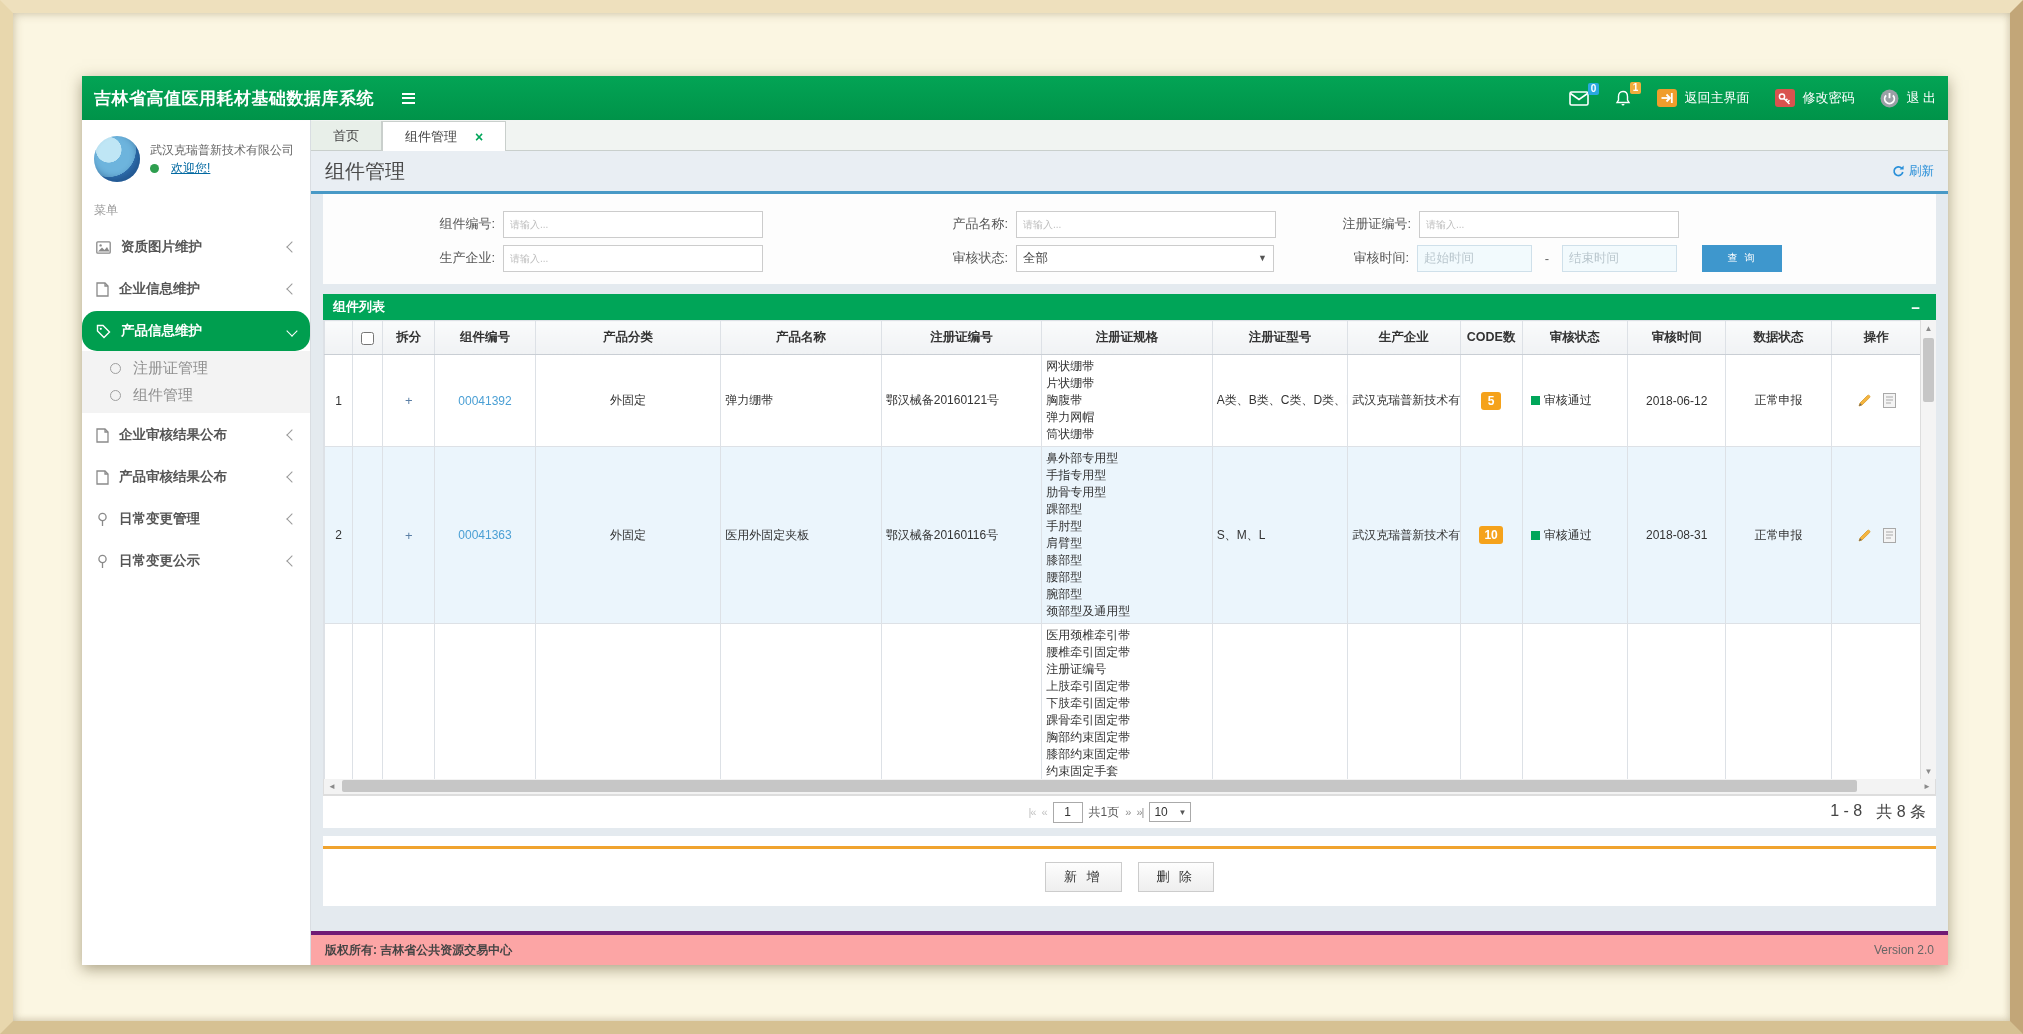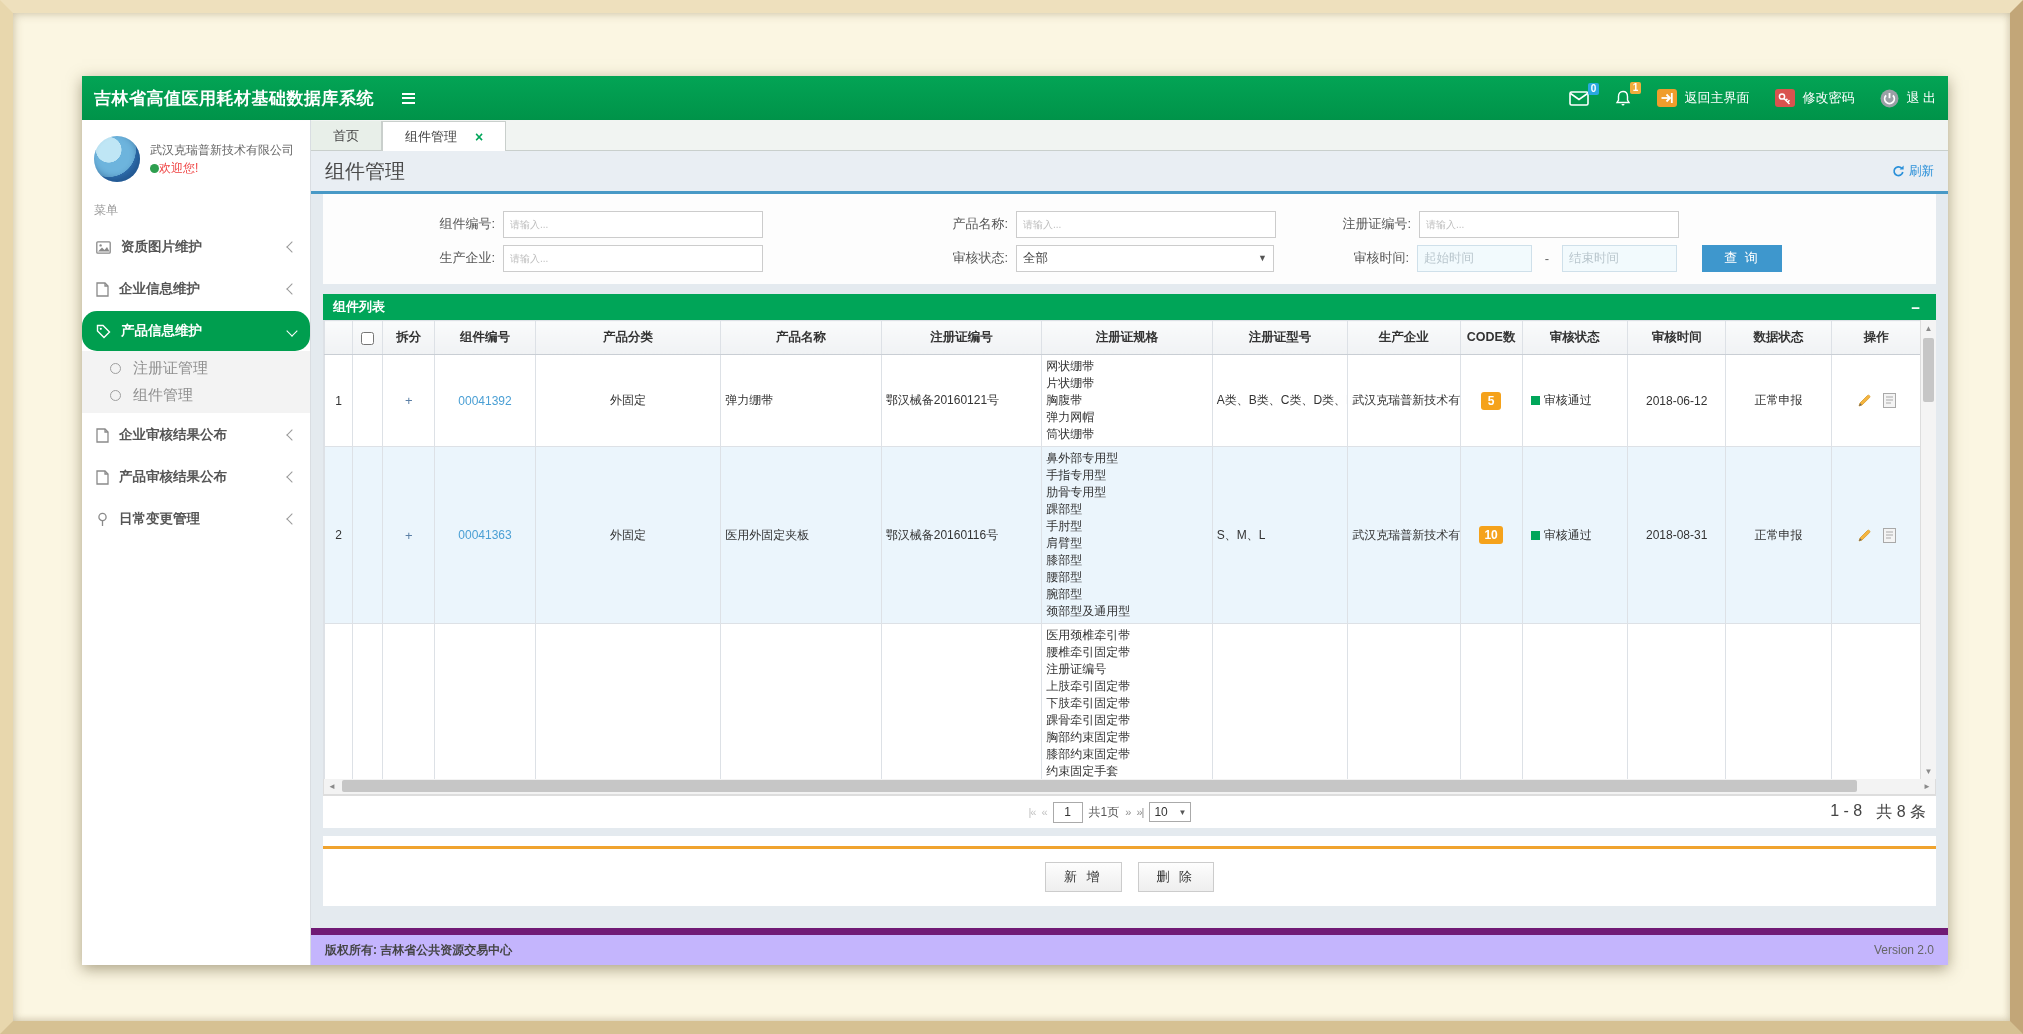--- a/index.html
+++ b/index.html
@@ -26,21 +26,21 @@
   .tb-btn{display:inline-flex;align-items:center;gap:7px;cursor:pointer;white-space:nowrap;}
 
   
   .main-split{display:flex;flex:1 1 auto;min-height:0;}
   .sidebar{width:228px;flex:0 0 228px;background:#fff;border-right:1px solid #d9dde2;display:flex;flex-direction:column;}
   .usercard{display:flex;align-items:center;gap:10px;padding:16px 10px 10px 12px;}
   .avatar{width:46px;height:46px;border-radius:50%;flex:0 0 46px;
     background:radial-gradient(circle at 32% 30%,#bfe6f5 0 28%,#6db4dd 29% 60%,#2f6fae 61% 100%);
     box-shadow:inset -3px -4px 6px rgba(20,60,110,.45);}
   .uc-text{font-size:12px;color:#666;line-height:18px;}
-  .uc-welcome{display:flex;align-items:center;gap:0;color:#ef4444;}
+  .uc-welcome{display:flex;align-items:center;gap:12px;color:#0369a1;text-decoration:underline;}
   .gdot{width:9px;height:9px;border-radius:50%;background:#2e9e4f;display:inline-block;}
   .menu-label{font-size:12px;color:#999;padding:10px 12px 6px 12px;}
   .mi{display:flex;align-items:center;height:40px;padding:0 14px 0 14px;font-size:13.5px;font-weight:bold;
     color:#555;cursor:pointer;margin-top:2px;}
   .mi svg{margin-right:10px;color:#8a8a8a;flex:0 0 auto;}
   .chev{width:7px;height:7px;border-right:1.5px solid #9a9a9a;border-bottom:1.5px solid #9a9a9a;
     display:inline-block;margin-left:auto;}
   .chev-left{transform:rotate(135deg);}
   .chev-down{transform:rotate(45deg);border-color:#fff;}
   .mi.active{background:#009e4f;color:#fff;border-radius:15px;}
@@ -71,21 +71,21 @@
     font-family:"Liberation Sans","DejaVu Sans",sans-serif;}
   .inp::placeholder{color:#bfbfbf;}
   .selbox{width:258px;height:27px;border:1px solid #ccc;background:#fff;display:flex;align-items:center;
     font-size:12.5px;color:#444;padding:0 6px;box-sizing:border-box;cursor:pointer;}
   .selbox .caret{margin-left:auto;font-size:9px;color:#555;}
   .daterange{display:flex;align-items:center;width:260px;justify-content:space-between;}
   .dinp{width:101px;height:25px;border:1px solid #cfe0ea;background:#f2fafd;padding:0 6px;font-size:12.5px;color:#333;
     font-family:"Liberation Sans","DejaVu Sans",sans-serif;}
   .dinp::placeholder{color:#b9c6cd;}
   .dash{color:#666;font-size:13px;padding:0 2px;}
-  .btn-query{margin-left:25px;width:80px;height:27px;background:#3e97cd;color:#fff;border:none;font-size:13px;
+  .btn-query{margin-left:25px;width:80px;height:27px;background:#3e97cd;color:#fff;border:none;font-size:10px;
     letter-spacing:2px;cursor:pointer;font-family:"Liberation Sans","DejaVu Sans",sans-serif;}
 
   .listpanel{margin:10px 12px 0 12px;background:#fff;flex:0 0 auto;}
   .listbar{height:26px;background:#00a558;color:#fff;display:flex;align-items:center;padding:0 10px;font-size:12px;}
   .listbar .lt{font-weight:bold;font-size:13px;}
   .listbar .collapse{margin-left:auto;font-size:15px;font-weight:bold;cursor:pointer;padding:0 6px;}
 
   .tablewrap{position:relative;height:459px;overflow:hidden;border-left:1px solid #dde1e6;}
   table{border-collapse:collapse;table-layout:fixed;width:1598px;background:#fff;}
   th,td{border:1px solid #dde1e6;font-size:12px;color:#333;text-align:center;padding:1px 2px;overflow:hidden;
@@ -127,21 +127,21 @@
     padding:0 4px;box-sizing:border-box;cursor:pointer;font-size:12px;color:#333;}
   .pg-size .caret{margin-left:auto;font-size:8px;color:#555;}
   .pager-right{margin-left:auto;padding-right:10px;font-size:16px;color:#444;display:flex;gap:14px;}
 
   .actionpanel{margin:8px 12px 0 12px;background:#fff;padding-bottom:14px;flex:0 0 auto;}
   .orange-rule{height:3px;background:#f0a32e;margin-top:10px;}
   .btnrow{display:flex;justify-content:center;gap:16px;margin-top:13px;}
   .btn-plain{padding:5px 18px;border:1px solid #ccc;background:linear-gradient(#fdfdfd,#eeeeee);font-size:13px;
     color:#333;letter-spacing:3px;cursor:pointer;font-family:"Liberation Sans","DejaVu Sans",sans-serif;}
 
-  .footer{margin-top:auto;background:#c4b5fd;border-top:7px solid #701a75;height:30px;display:flex;align-items:center;
+  .footer{margin-top:auto;background:#fca5a5;border-top:4px solid #701a75;height:30px;display:flex;align-items:center;
     padding:0 14px;flex:0 0 auto;}
   .copyright{font-size:12px;font-weight:bold;color:#444;}
   .version{margin-left:auto;font-size:12px;color:#666;}
 </style>
 </head>
 <body>
 
 <div class="canvas">
   <div class="app">
 
@@ -270,20 +270,28 @@
 
         <div class="mi">
           <svg width="13" height="15" viewBox="0 0 13 15">
               <circle cx="6.5" cy="5" r="3.6" fill="none" stroke="currentColor" stroke-width="1.3"></circle>
               <path d="M6.5 8.6 v5.4" stroke="currentColor" stroke-width="1.3"></path>
             </svg>
           <span>日常变更管理</span>
           <span class="chev chev-left"></span>
         </div>
 
+        <div class="mi">
+          <svg width="13" height="15" viewBox="0 0 13 15">
+              <circle cx="6.5" cy="5" r="3.6" fill="none" stroke="currentColor" stroke-width="1.3"></circle>
+              <path d="M6.5 8.6 v5.4" stroke="currentColor" stroke-width="1.3"></path>
+            </svg>
+          <span>日常变更公示</span>
+          <span class="chev chev-left"></span>
+        </div>
       </aside>
 
       <main class="content">
         <div class="tabbar">
           <div class="tab">
               <span>首页</span>
             </div>
           <div class="tab active">
             <span>组件管理</span>
             <span class="tab-close">×</span>

